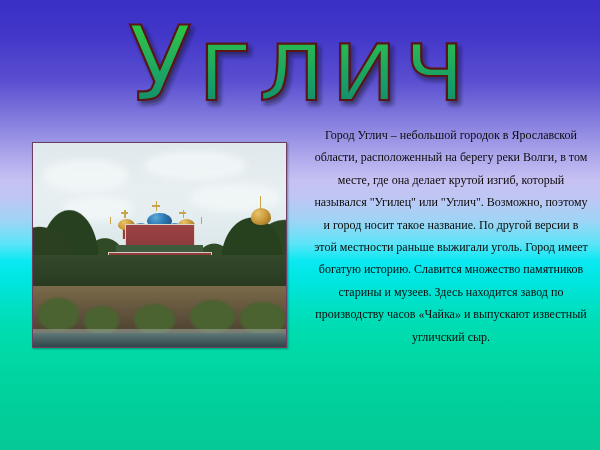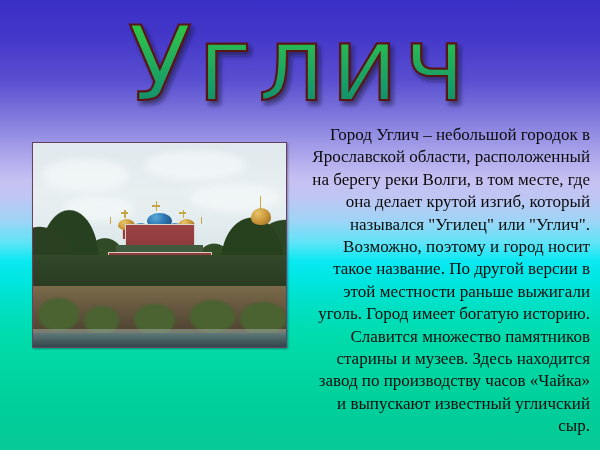--- a/index.html
+++ b/index.html
@@ -170,24 +170,24 @@
     opacity: .6;
   }
 
   
   #body-text {
     position: absolute;
     left: 312px;
     top: 124px;
     width: 278px;
     font-family: "Liberation Serif", "DejaVu Serif", serif;
-    font-size: 17px;
+    font-size: 12px;
     line-height: 22.4px;
     color: #0b0b0b;
-    text-align: right;
+    text-align: center;
   }
   #body-text p { margin: 0; }
 </style>
 </head>
 <body>
 
 <div id="slide">
 
   <div id="title-block">
     <svg id="title-svg" width="420" height="118" viewBox="0 0 420 118">

